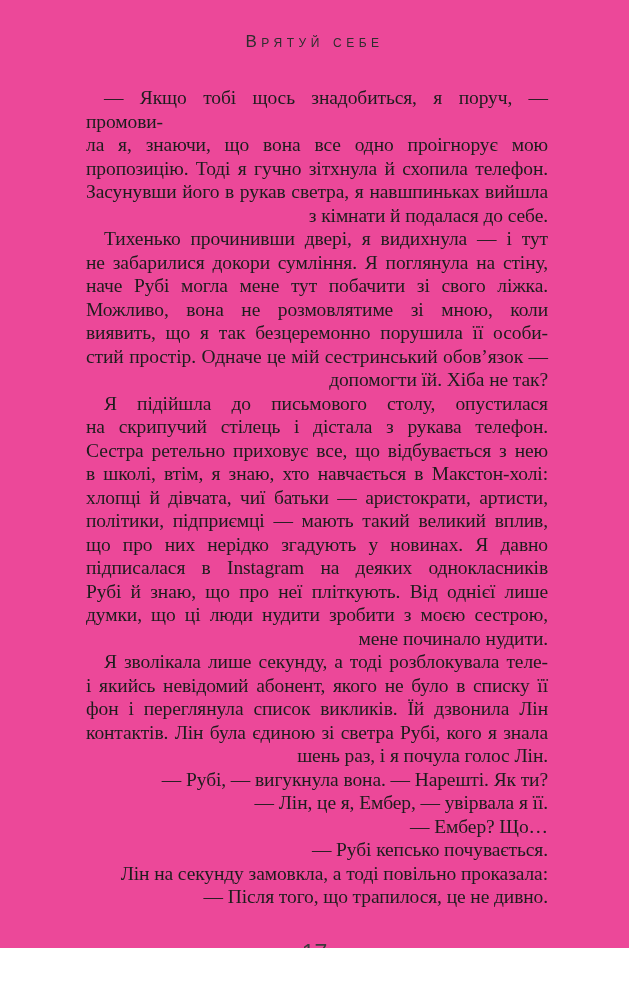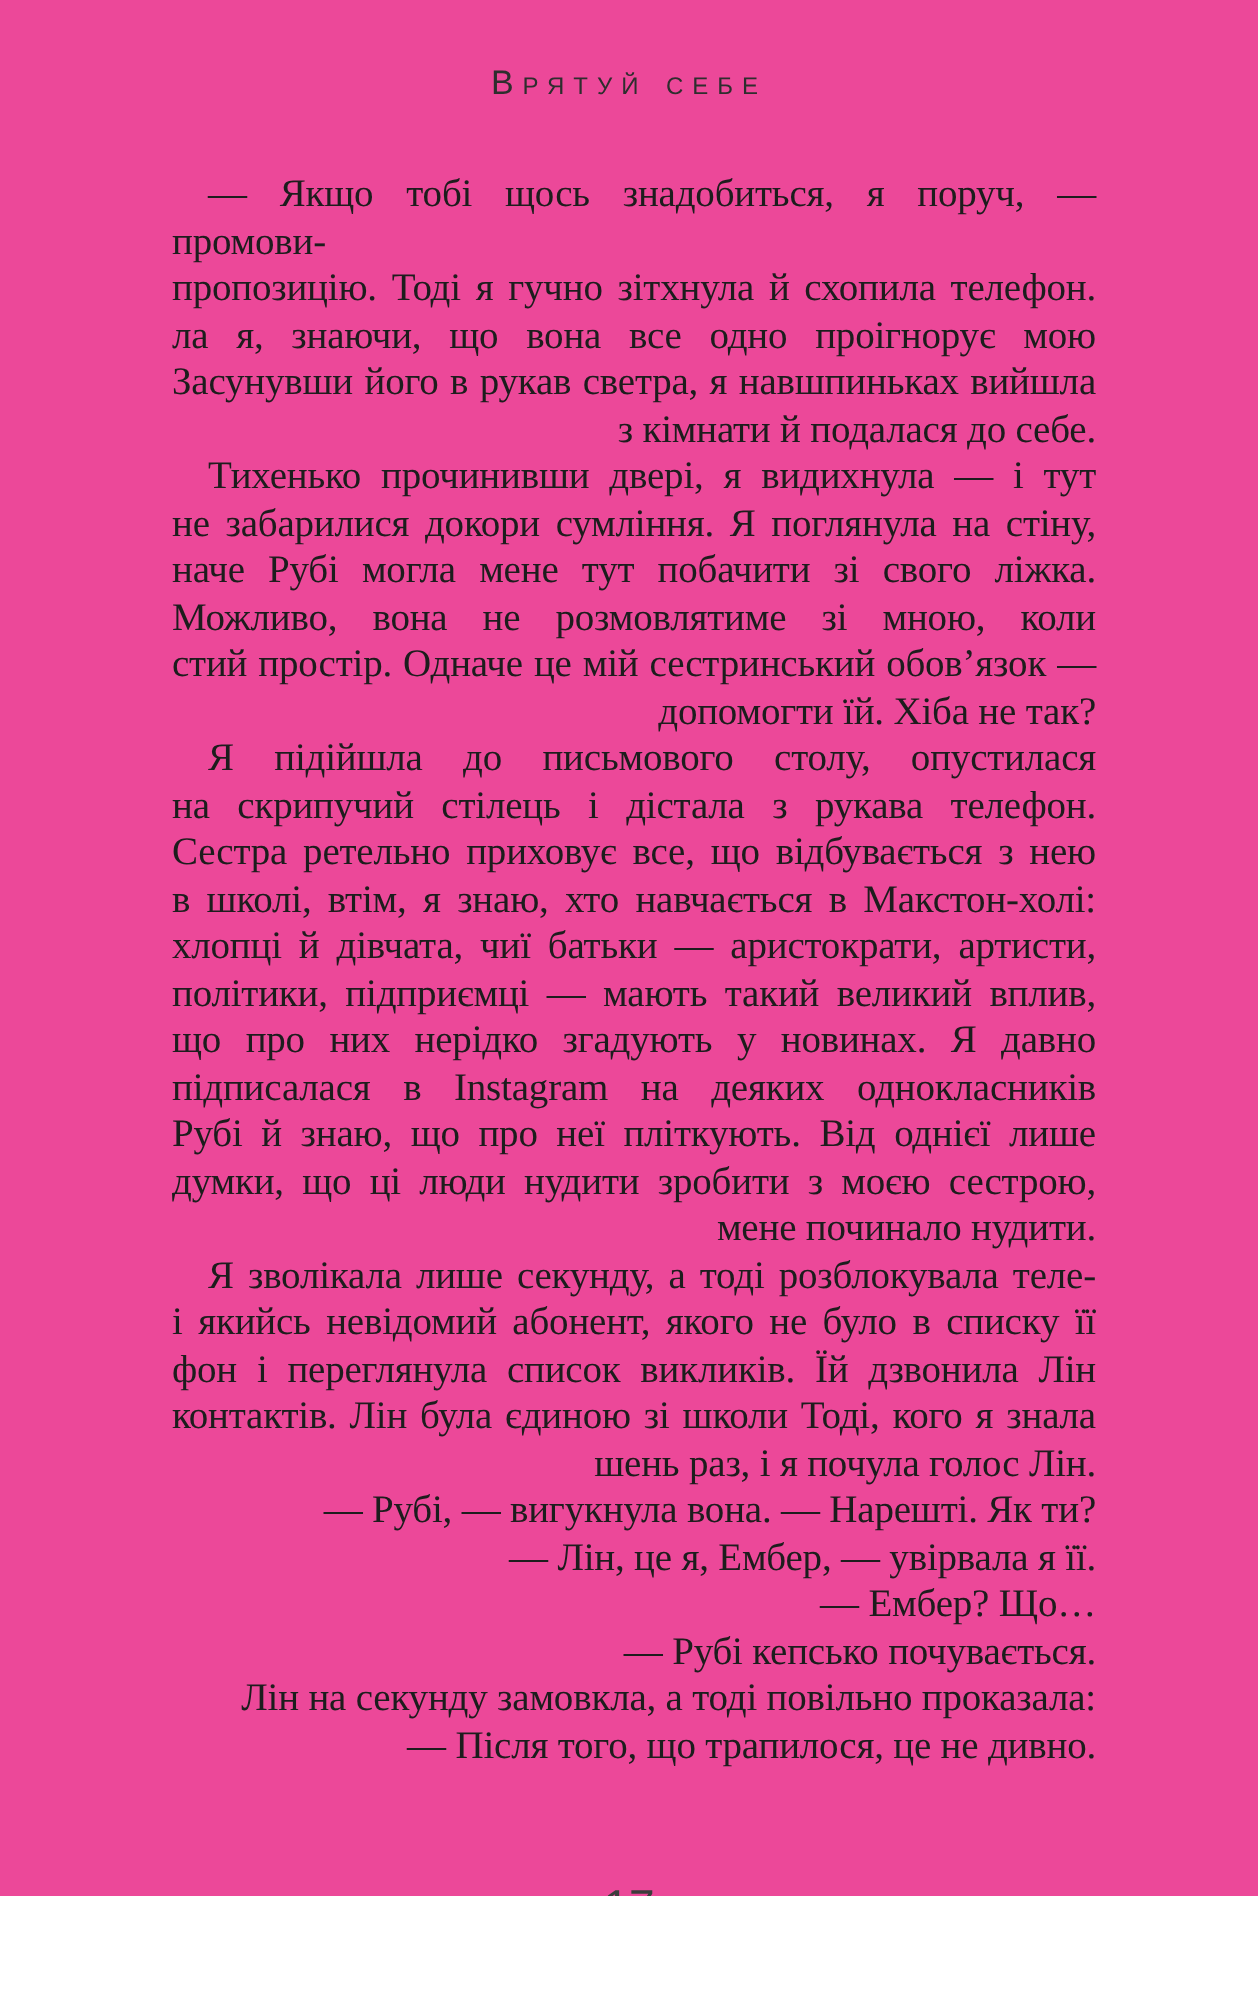--- a/index.html
+++ b/index.html
@@ -59,45 +59,46 @@
   }
 </style>
 </head>
 <body>
 
 <div class="page">
   <div class="running-header">Врятуй себе</div>
 
   <div class="text-block">
       <div class="line j ind">— Якщо тобі щось знадобиться, я поруч, — промови-</div>
+      <div class="line j">ла я, знаючи, що вона все одно проігнорує мою</div>
       <div class="line j">пропозицію. Тоді я гучно зітхнула й схопила телефон.</div>
-      <div class="line j">ла я, знаючи, що вона все одно проігнорує мою</div>
       <div class="line j">Засунувши його в рукав светра, я навшпиньках вийшла</div>
       <div class="line">з кімнати й подалася до себе.</div>
       <div class="line j ind">Тихенько прочинивши двері, я видихнула — і тут</div>
       <div class="line j">не забарилися докори сумління. Я поглянула на стіну,</div>
       <div class="line j">наче Рубі могла мене тут побачити зі свого ліжка.</div>
       <div class="line j">Можливо, вона не розмовлятиме зі мною, коли</div>
+      <div class="line j">виявить, що я так безцеремонно порушила її особи-</div>
       <div class="line j">стий простір. Одначе це мій сестринський обов’язок —</div>
       <div class="line">допомогти їй. Хіба не так?</div>
       <div class="line j ind">Я підійшла до письмового столу, опустилася</div>
       <div class="line j">на скрипучий стілець і дістала з рукава телефон.</div>
       <div class="line j">Сестра ретельно приховує все, що відбувається з нею</div>
       <div class="line j">в школі, втім, я знаю, хто навчається в Макстон-холі:</div>
       <div class="line j">хлопці й дівчата, чиї батьки — аристократи, артисти,</div>
       <div class="line j">політики, підприємці — мають такий великий вплив,</div>
       <div class="line j">що про них нерідко згадують у новинах. Я давно</div>
       <div class="line j">підписалася в Instagram на деяких однокласників</div>
       <div class="line j">Рубі й знаю, що про неї пліткують. Від однієї лише</div>
       <div class="line j">думки, що ці люди нудити зробити з моєю сестрою,</div>
       <div class="line">мене починало нудити.</div>
       <div class="line j ind">Я зволікала лише секунду, а тоді розблокувала теле-</div>
       <div class="line j">і якийсь невідомий абонент, якого не було в списку її</div>
       <div class="line j">фон і переглянула список викликів. Їй дзвонила Лін</div>
-      <div class="line j">контактів. Лін була єдиною зі школи Тоді, кого я знала</div>
+      <div class="line j">контактів. Лін була єдиною зі светра Рубі, кого я знала</div>
       <div class="line">шень раз, і я почула голос Лін.</div>
       <div class="line ind">— Рубі, — вигукнула вона. — Нарешті. Як ти?</div>
       <div class="line ind">— Лін, це я, Ембер, — увірвала я її.</div>
       <div class="line ind">— Ембер? Що…</div>
       <div class="line ind">— Рубі кепсько почувається.</div>
       <div class="line">Лін на секунду замовкла, а тоді повільно проказала:</div>
       <div class="line ind">— Після того, що трапилося, це не дивно.</div>
     </div>
 
   <div class="page-number">17</div>

